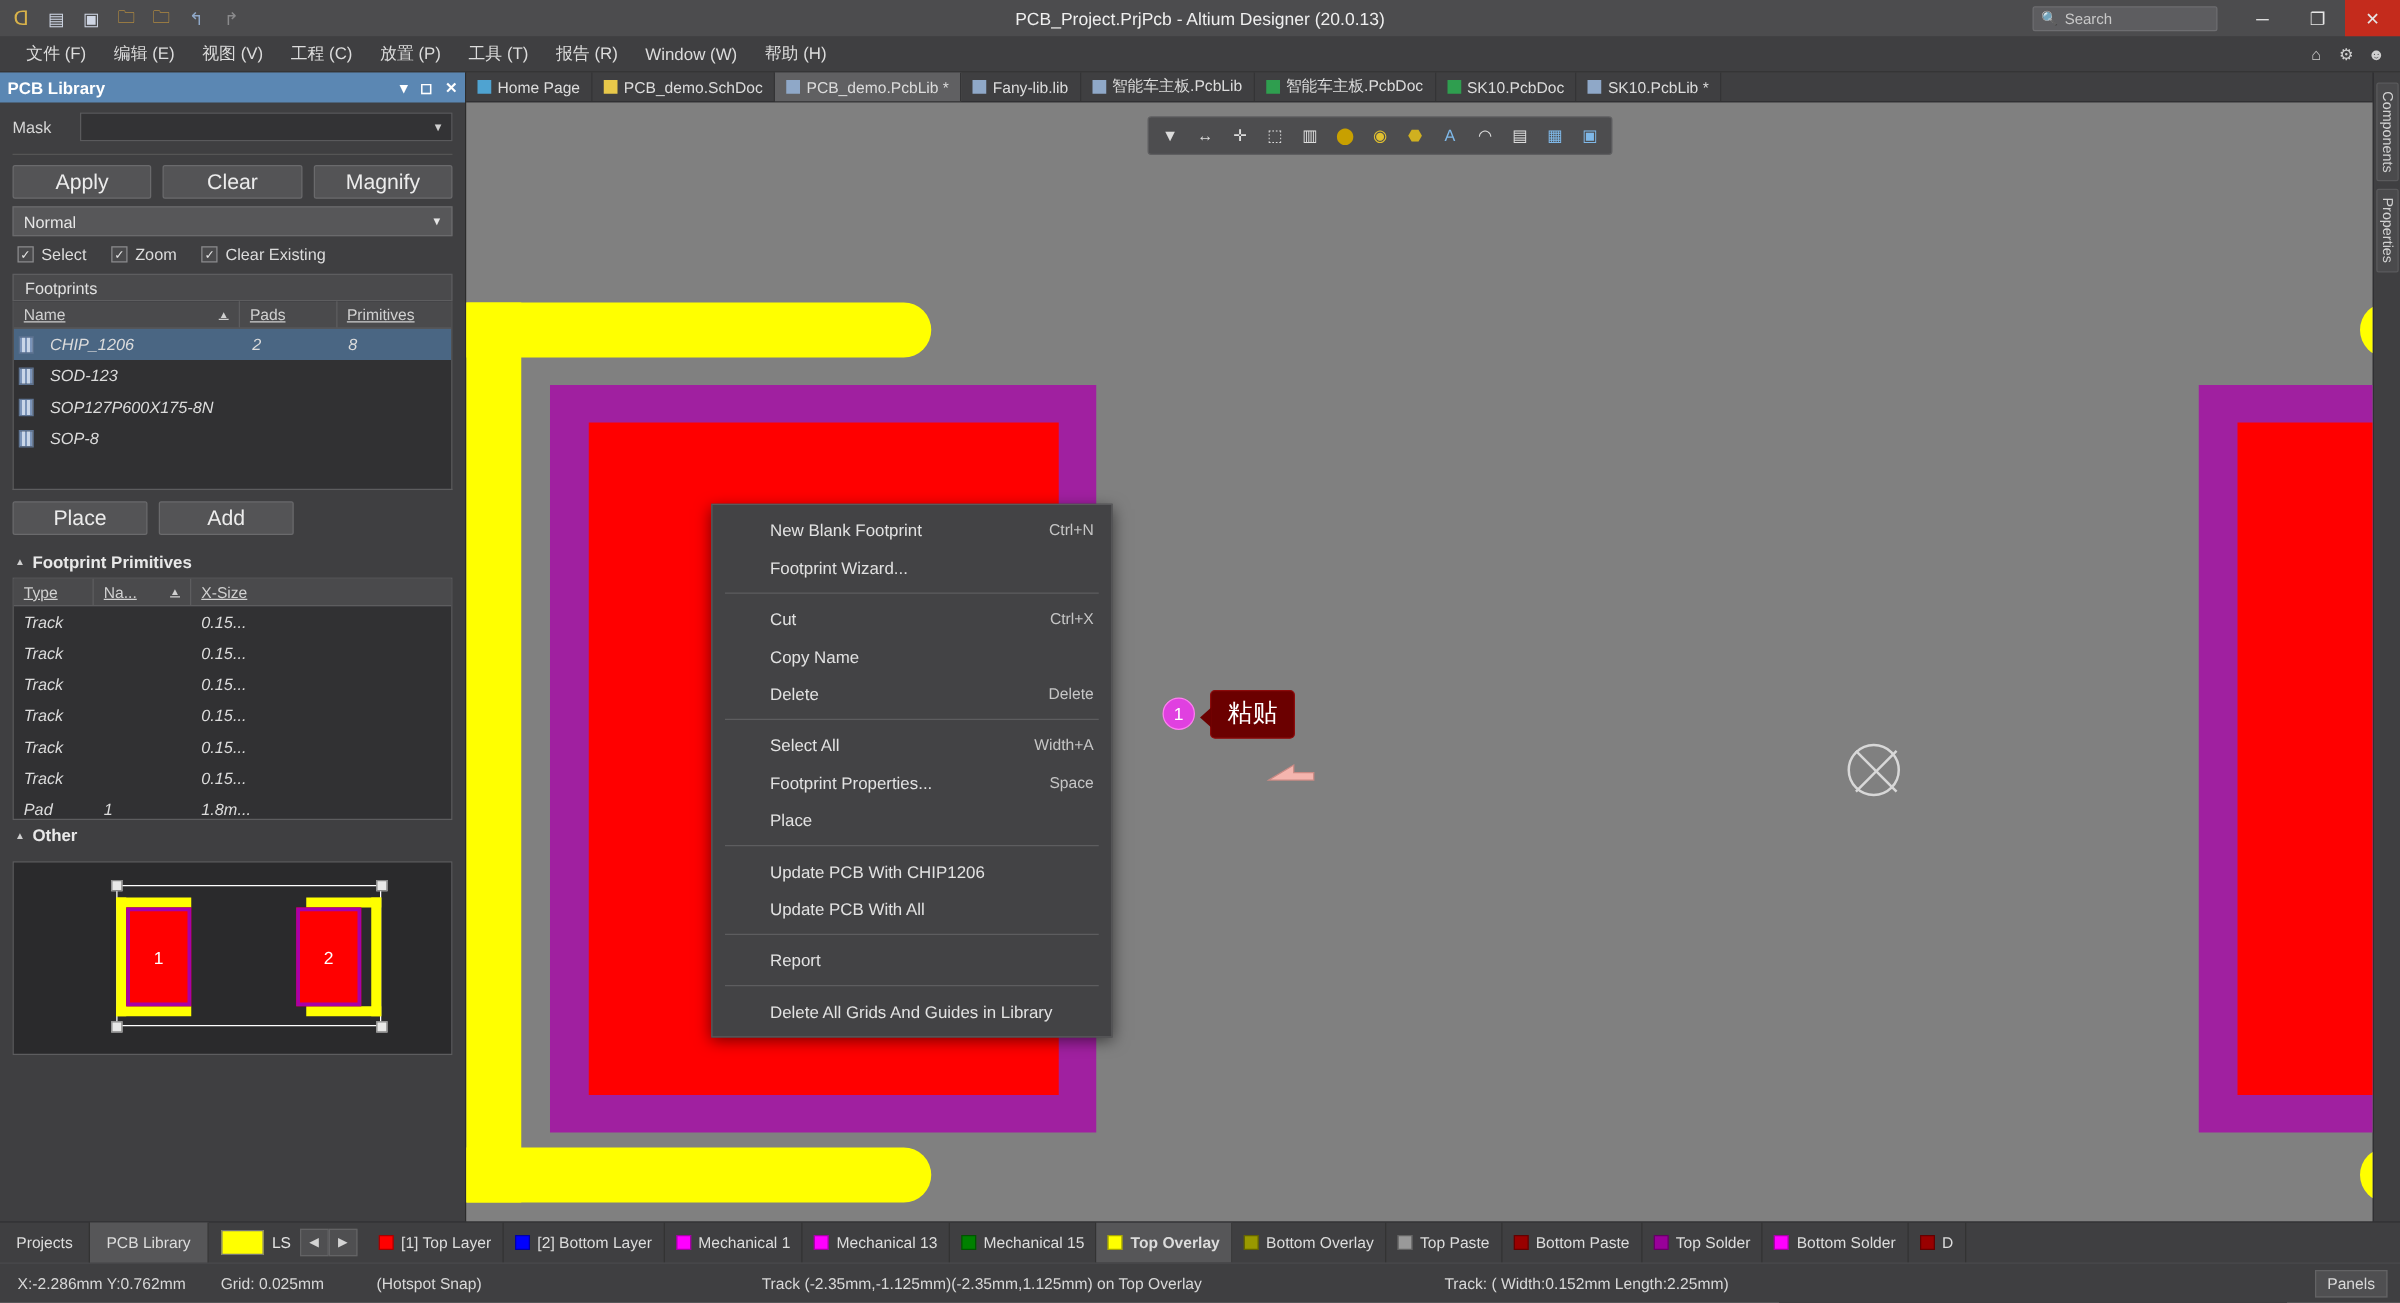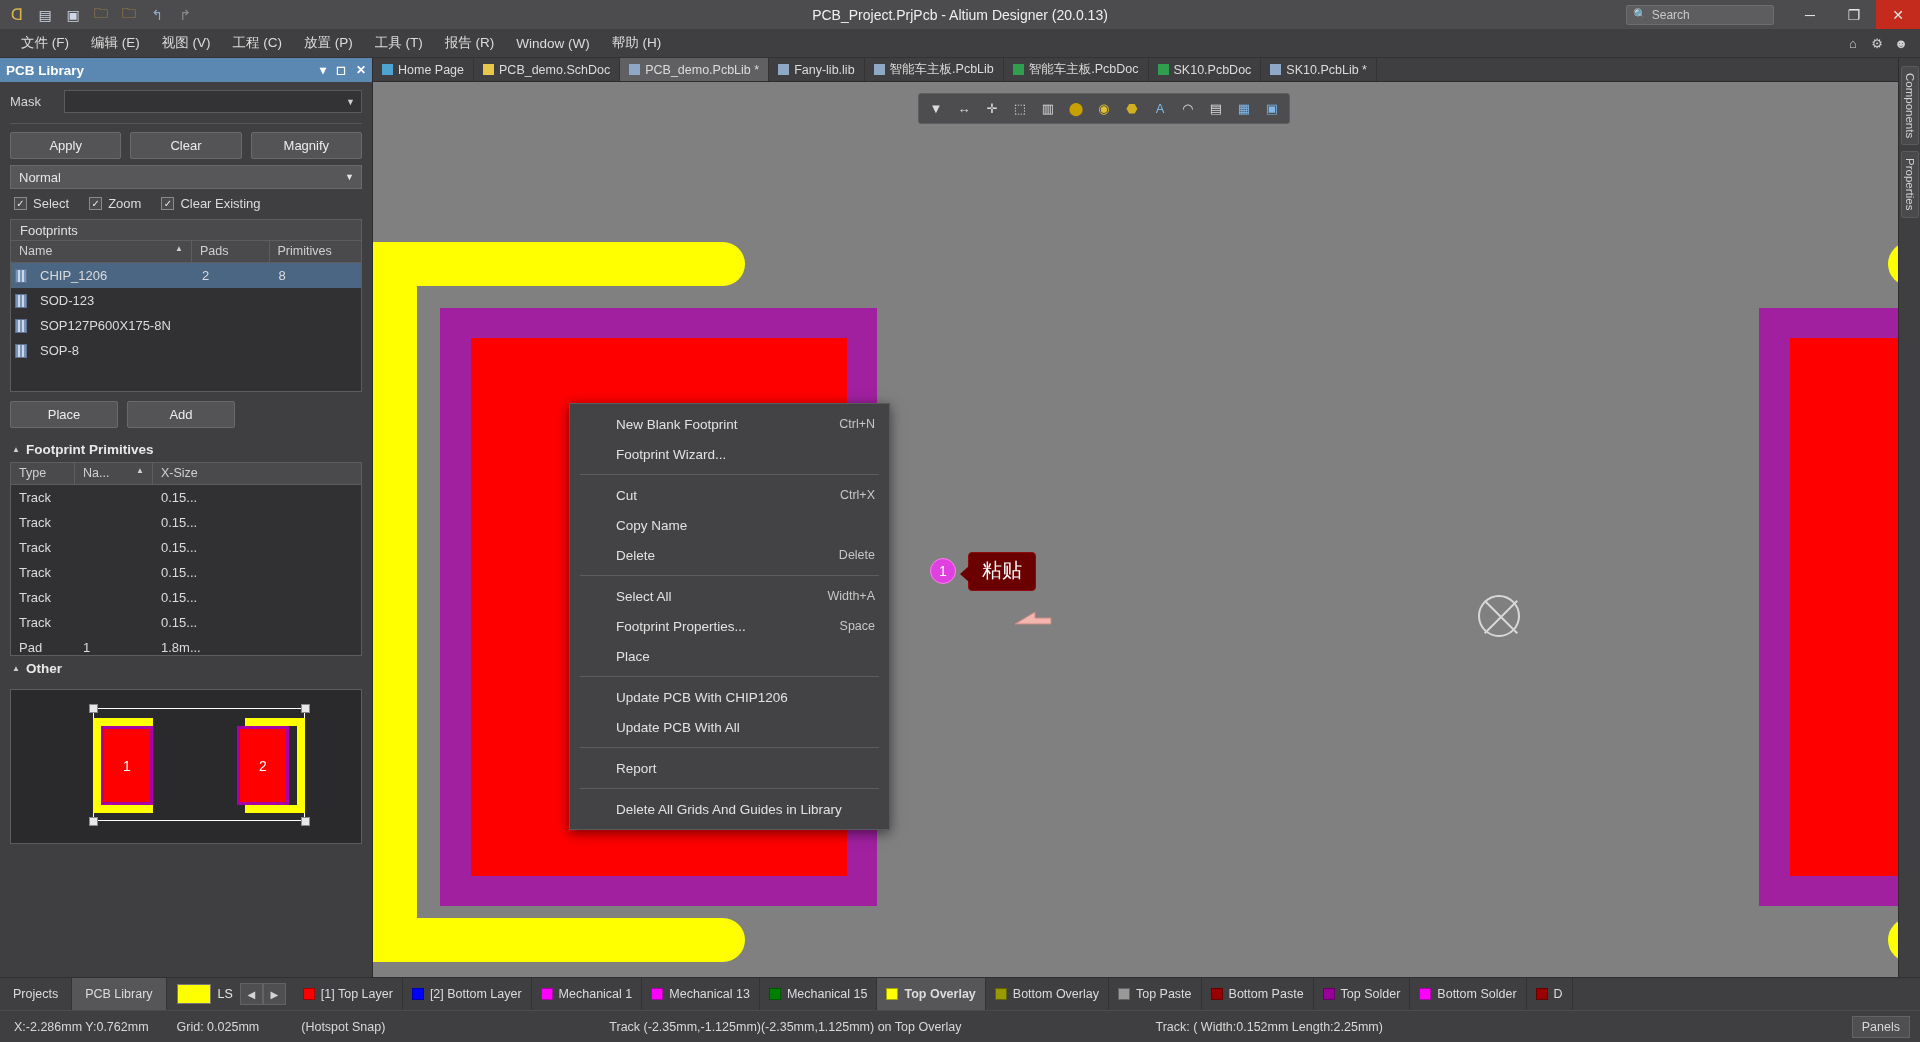--- a/index.html
+++ b/index.html
@@ -57,46 +57,46 @@
   .maskrow .lbl{ width:46px; font-size:13px; color:#d6d6d6; }
   .combo{
     flex:1; height:23px; background:#333335; border:1px solid #5a5a5c; display:flex;
     align-items:center; padding:0 6px; font-size:13px; color:#dcdcdc; position:relative;
   }
   .combo .arw{ position:absolute; right:6px; font-size:9px; color:#cfcfcf; }
   .sep-h{ height:1px; background:#555; margin:6px 10px; }
   .btnrow{ display:flex; gap:9px; padding:2px 10px 6px 10px; }
   .btn{
     flex:1; height:27px; background:#545456; border:1px solid #6a6a6c; border-radius:2px;
-    display:flex; align-items:center; justify-content:center; font-size:13px; color:#ececec;
+    display:flex; align-items:center; justify-content:center; font-size:17px; color:#ececec;
   }
   .normcombo{
     margin:0 10px; height:24px; background:#575759; border:1px solid #6a6a6c;
     display:flex; align-items:center; padding:0 8px; font-size:13px; color:#e6e6e6;
     position:relative;
   }
   .normcombo .arw{ position:absolute; right:7px; font-size:9px; }
   .checkrow{ display:flex; align-items:center; gap:20px; padding:7px 12px 6px 14px; }
   .chk{ display:flex; align-items:center; gap:6px; font-size:13px; color:#dcdcdc; }
   .chkbox{
     width:13px; height:13px; background:#4a4a4c; border:1px solid #8a8a8c;
     display:flex; align-items:center; justify-content:center; font-size:10px; color:#e8e8e8;
   }
   .sectbar{
     margin:2px 10px 0 10px; height:22px; background:#4a4a4c; border:1px solid #5d5d5f;
     display:flex; align-items:center; padding:0 9px; font-size:13px; color:#e0e0e0;
   }
   .tbl{ margin:0 10px; border:1px solid #5d5d5f; border-top:none; background:#313133; }
   .thead{ display:flex; height:22px; background:#4a4a4c; font-size:12.5px; color:#d0d0d0;
           border-bottom:1px solid #5d5d5f; }
-  .th{ padding:3px 8px; border-right:1px solid #5d5d5f; display:flex; align-items:flex-start; }
+  .th{ padding:3px 8px; border-right:1px solid #5d5d5f; display:flex; align-items:center;text-decoration:underline; }
   .th .sortarw{ margin-left:auto; font-size:8px; }
   .trow{ display:flex; height:25px; align-items:center; font-size:13px; color:#dcdcdc; }
   .trow.sel{ background:#4a6683; }
-  .td{ padding:0 8px; overflow:hidden; white-space:nowrap; }
+  .td{ padding:0 8px; overflow:hidden; white-space:nowrap;font-style:italic; }
   .fpicon{
     width:12px; height:14px; margin:0 5px 0 4px; flex:none;
     background:linear-gradient(90deg,#7a93b8 0 2px,#c9d6e8 2px 4px,#7a93b8 4px 6px,
       #c9d6e8 6px 8px,#7a93b8 8px 10px,#c9d6e8 10px 12px);
     border:1px solid #5e7391;
   }
   #fplist{ height:128px; overflow:hidden; }
   .pa-row{ display:flex; gap:9px; padding:9px 10px; }
   .pa-row .btn{ max-width:108px; }
   .grouphdr{

